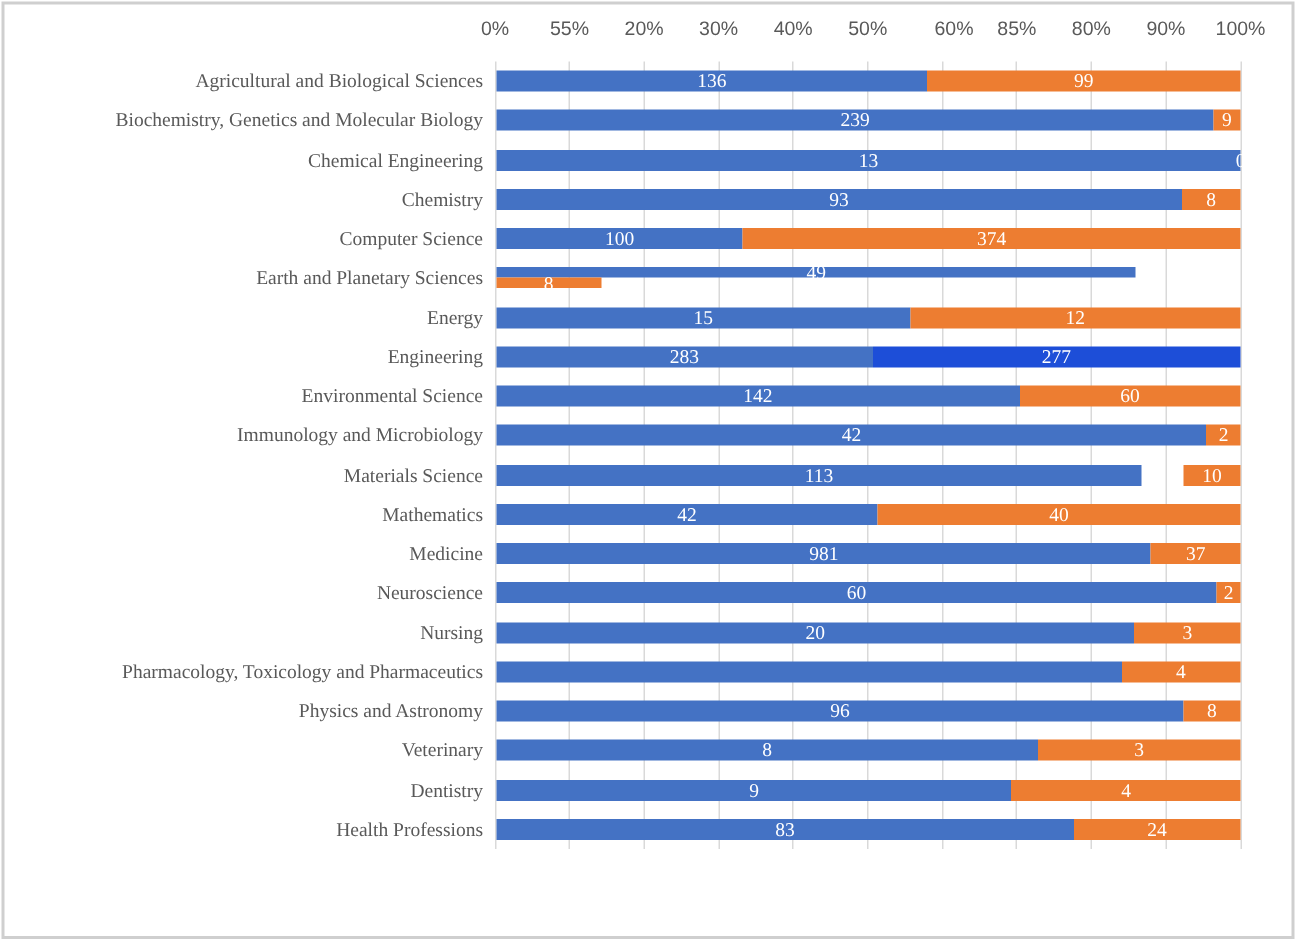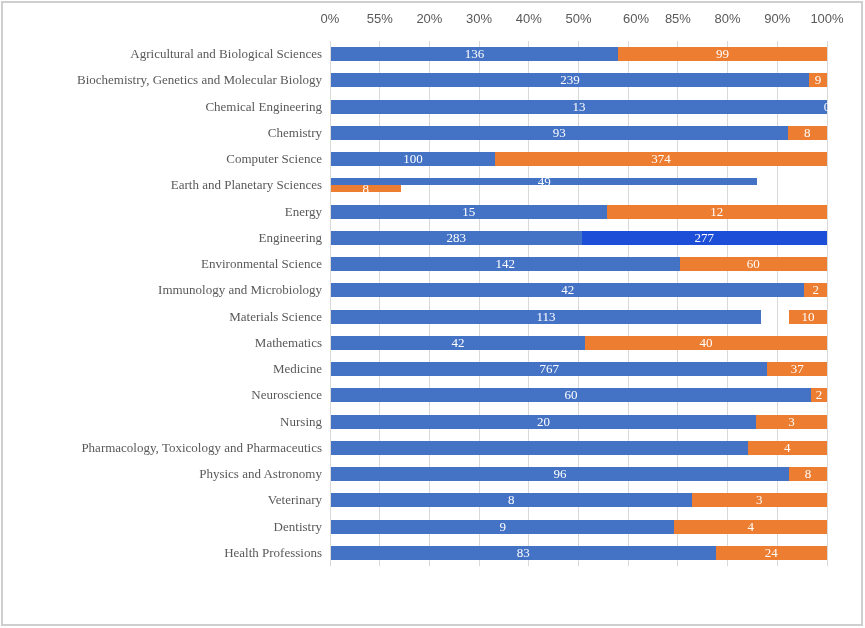--- a/index.html
+++ b/index.html
@@ -203,21 +203,21 @@
       <div class="bar-row" style="left: 331px; top: 335.875px; width: 496px; height: 14px;">
         <div class="seg" style="width: 51.2195%; background: rgb(68, 114, 196);">
           <span class="val" style="color: rgb(255, 255, 255);">42</span>
         </div>
         <div class="seg" style="width: 48.7805%; background: rgb(237, 125, 49);">
           <span class="val" style="color: rgb(255, 255, 255);">40</span>
         </div>
       </div>
       <div class="bar-row" style="left: 331px; top: 362.125px; width: 496px; height: 14px;">
         <div class="seg" style="width: 94.6532%; background: rgb(68, 114, 196);">
-          <span class="val" style="color: rgb(255, 255, 255);">767</span>
+          <span class="val" style="color: rgb(255, 255, 255);">981</span>
         </div>
         <div class="seg" style="width: 5.34682%; background: rgb(237, 125, 49); padding-left: 35px;">
           <span class="val" style="color: rgb(255, 255, 255);">37</span>
         </div>
       </div>
       <div class="bar-row" style="left: 331px; top: 388.375px; width: 496px; height: 14px;">
         <div class="seg" style="width: 96.7742%; background: rgb(68, 114, 196);">
           <span class="val" style="color: rgb(255, 255, 255);">60</span>
         </div>
         <div class="seg" style="width: 3.22581%; background: rgb(237, 125, 49);">

